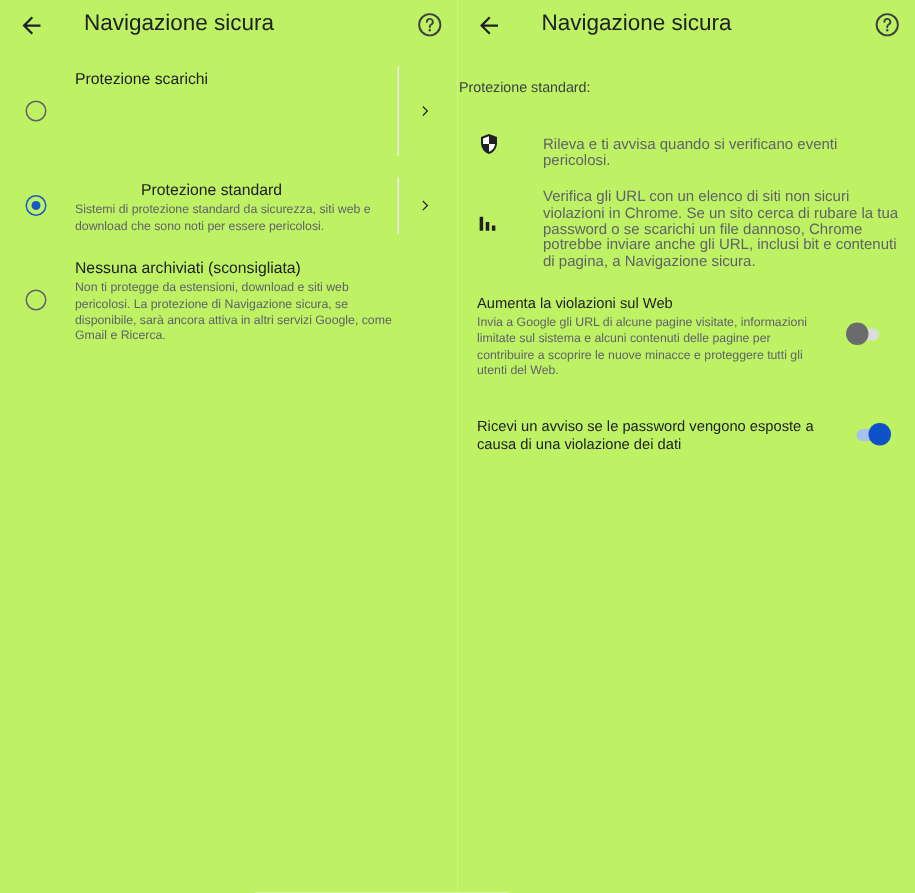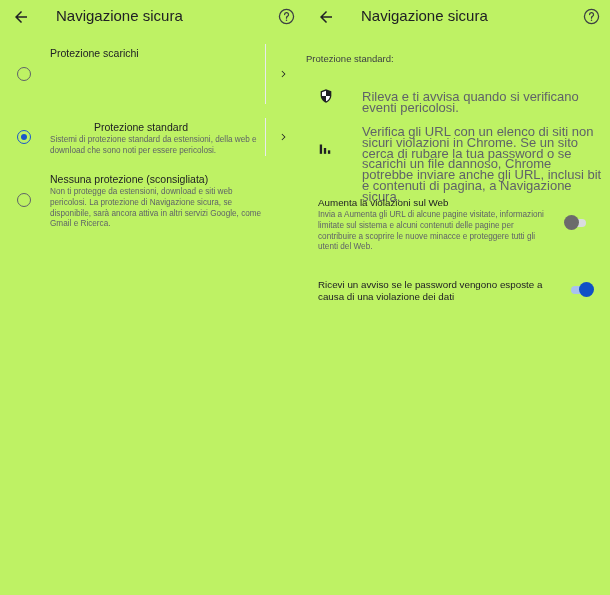--- a/index.html
+++ b/index.html
@@ -22,21 +22,21 @@
   .radio.on::after { content: ""; position: absolute; left: 3px; top: 3px; width: 6px; height: 6px;
                      border-radius: 50%; background: #1a57c9; }
   .opt-title { position: absolute; left: 50px; font-size: 10.5px; color: #202124; white-space: nowrap; }
   .opt-desc { position: absolute; left: 50px; width: 215px; font-size: 8.2px; line-height: 10.8px; color: #5f6368; }
   .divider-v { position: absolute; left: 265px; width: 1px; background: #e8eaed; }
   .chev { position: absolute; left: 278px; width: 10px; height: 10px; cursor: pointer; }
 
   
   .section-label { position: absolute; left: 1px; top: 53px; font-size: 9.5px; color: #3c4043; }
   .row-icon { position: absolute; left: 13px; }
-  .row-text { position: absolute; left: 57px; font-size: 13px; line-height: 10.8px; color: #5f6368; }
+  .row-text { position: absolute; left: 57px; font-size: 10px; line-height: 10.8px; color: #5f6368; }
   .set-title { position: absolute; left: 13px; font-size: 9.8px; color: #202124; }
   .set-desc { position: absolute; left: 13px; width: 230px; font-size: 8.2px; line-height: 10.8px; color: #5f6368; }
   .set-title2 { position: absolute; left: 13px; width: 235px; font-size: 9.8px; line-height: 12px; color: #202124; }
 
   .toggle { position: absolute; width: 24px; height: 16px; cursor: pointer; }
   .toggle .track { position: absolute; left: 2px; top: 4px; width: 20px; height: 8px; border-radius: 4px; }
   .toggle .thumb { position: absolute; top: 0; width: 15px; height: 15px; border-radius: 50%; }
   .toggle.off .track { background: #dadce0; }
   .toggle.off .thumb { left: 0; background: #6b6b6b; }
   .toggle.on .track { background: #a8c1ef; }
@@ -63,30 +63,30 @@
     <span class="opt-title" style="top:3px;">Protezione scarichi</span>
     <span class="divider-v" style="top:0;height:60px;"></span>
     <svg class="chev" style="top:25px;" viewBox="0 0 24 24">
       <path d="M8.6 5.4L10 4l8 8-8 8-1.4-1.4L15.2 12z" fill="#202124"></path>
     </svg>
   </div>
 
   <div class="opt" style="top:118px;height:40px;">
     <span class="radio on" style="top:12px;"></span>
     <span class="opt-title" style="top:3px;padding-left:44px;">Protezione standard</span>
-    <span class="opt-desc" style="top:17px;">Sistemi di protezione standard da estensioni, della web e download che sono noti per essere pericolosi.</span>
+    <span class="opt-desc" style="top:17px;">Sistemi di protezione standard da sicurezza, siti web e download che sono noti per essere pericolosi.</span>
     <span class="divider-v" style="top:0;height:38px;"></span>
     <svg class="chev" style="top:14px;" viewBox="0 0 24 24">
       <path d="M8.6 5.4L10 4l8 8-8 8-1.4-1.4L15.2 12z" fill="#202124"></path>
     </svg>
   </div>
 
   <div class="opt" style="top:170px;height:62px;">
     <span class="radio" style="top:23px;"></span>
-    <span class="opt-title" style="top:3px;">Nessuna protezione (sconsigliata)</span>
+    <span class="opt-title" style="top:3px;">Nessuna archiviati (sconsigliata)</span>
     <span class="opt-desc" style="top:17px;">Non ti protegge da estensioni, download e siti web pericolosi. La protezione di Navigazione sicura, se disponibile, sarà ancora attiva in altri servizi Google, come Gmail e Ricerca.</span>
   </div>
 </div>
 
 <div class="panel" id="right">
   <div class="appbar">
     <svg class="back" viewBox="0 0 24 24">
       <path d="M20 11H7.8l5.6-5.6L12 4l-8 8 8 8 1.4-1.4L7.8 13H20v-2z" fill="#202124"></path>
     </svg>
     <span class="title">Navigazione sicura</span>
@@ -107,21 +107,21 @@
 
   <svg class="row-icon" style="top:141px;width:14px;height:14px;" viewBox="0 0 24 24">
     <rect x="3" y="6" width="4" height="16" fill="#202124"></rect>
     <rect x="10" y="12" width="4" height="10" fill="#202124"></rect>
     <rect x="17" y="16" width="4" height="6" fill="#202124"></rect>
   </svg>
   <span class="row-text" style="top:127px;width:240px;">Verifica gli URL con un elenco di siti non sicuri violazioni in Chrome. Se un sito cerca di rubare la tua password o se scarichi un file dannoso, Chrome potrebbe inviare anche gli URL, inclusi bit e contenuti di pagina, a Navigazione sicura.</span>
 
   <div>
     <span class="set-title" style="top:197px;">Aumenta la violazioni sul Web</span>
-    <span class="set-desc" style="top:210px;">Invia a Aumenta gli URL di alcune pagine visitate, informazioni limitate sul sistema e alcuni contenuti delle pagine per contribuire a scoprire le nuove minacce e proteggere tutti gli utenti del Web.</span>
+    <span class="set-desc" style="top:210px;">Invia a Google gli URL di alcune pagine visitate, informazioni limitate sul sistema e alcuni contenuti delle pagine per contribuire a scoprire le nuove minacce e proteggere tutti gli utenti del Web.</span>
     <div class="toggle off" style="left:259px;top:215px;">
       <span class="track"></span>
       <span class="thumb"></span>
     </div>
   </div>
 
   <div>
     <span class="set-title2" style="top:279px;">Ricevi un avviso se le password vengono esposte a causa di una violazione dei dati</span>
     <div class="toggle on" style="left:264px;top:282px;">
       <span class="track"></span>

